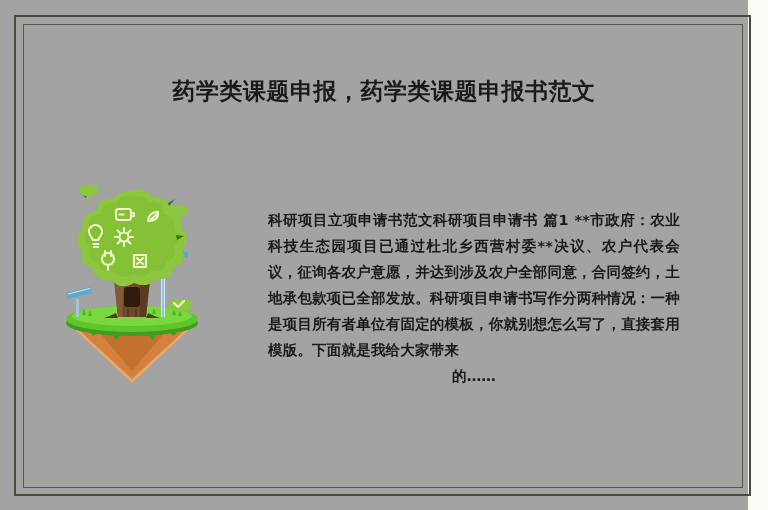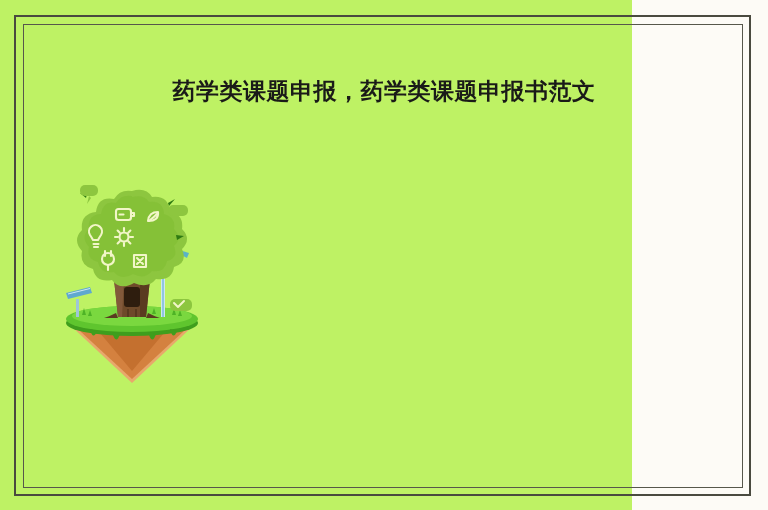--- a/index.html
+++ b/index.html
@@ -9,23 +9,23 @@
   body {
     width: 768px;
     height: 510px;
     background: #fdfbf6;
     font-family: "DejaVu Sans", "Liberation Sans", sans-serif;
     overflow: hidden;
   }
 
   #page {
     position: relative;
-    width: 632px;
+    width: 748px;
     height: 510px;
-    background: #bef264;
+    background: #a3a3a3;
   }
 
   
   .frame-outer {
     position: absolute;
     left: 14px;
     top: 15px;
     width: 737px;
     height: 481px;
     border: 2px solid #4a4a3f;
@@ -217,14 +217,18 @@
         <rect x="28" y="2" width="18" height="11" rx="5" fill="#8dc63f"></rect>
         <path d="M37 13 l-2 8 l4 -6 z" fill="#8dc63f"></path>
         <rect x="116" y="22" width="20" height="11" rx="5" fill="#8dc63f"></rect>
         <rect x="118" y="116" width="22" height="12" rx="5" fill="#8dc63f"></rect>
         <path d="M122 120 l4 4 l6 -6" stroke="#f2f6c8" stroke-width="2" fill="none" stroke-linecap="round" stroke-linejoin="round"></path>
       </g>
 
     </svg>
   </div>
 
+  <div class="body-text">
+    <span>科研项目立项申请书范文科研项目申请书 篇1 **市政府：农业科技生态园项目已通过杜北乡西营村委**决议、农户代表会议，征询各农户意愿，并达到涉及农户全部同意，合同签约，土地承包款项已全部发放。科研项目申请书写作分两种情况：一种是项目所有者单位有固定的模板，你就别想怎么写了，直接套用模版。下面就是我给大家带来</span>
+    <span class="last-line">的……</span>
+  </div>
 
 </div>
 
 </body></html>

